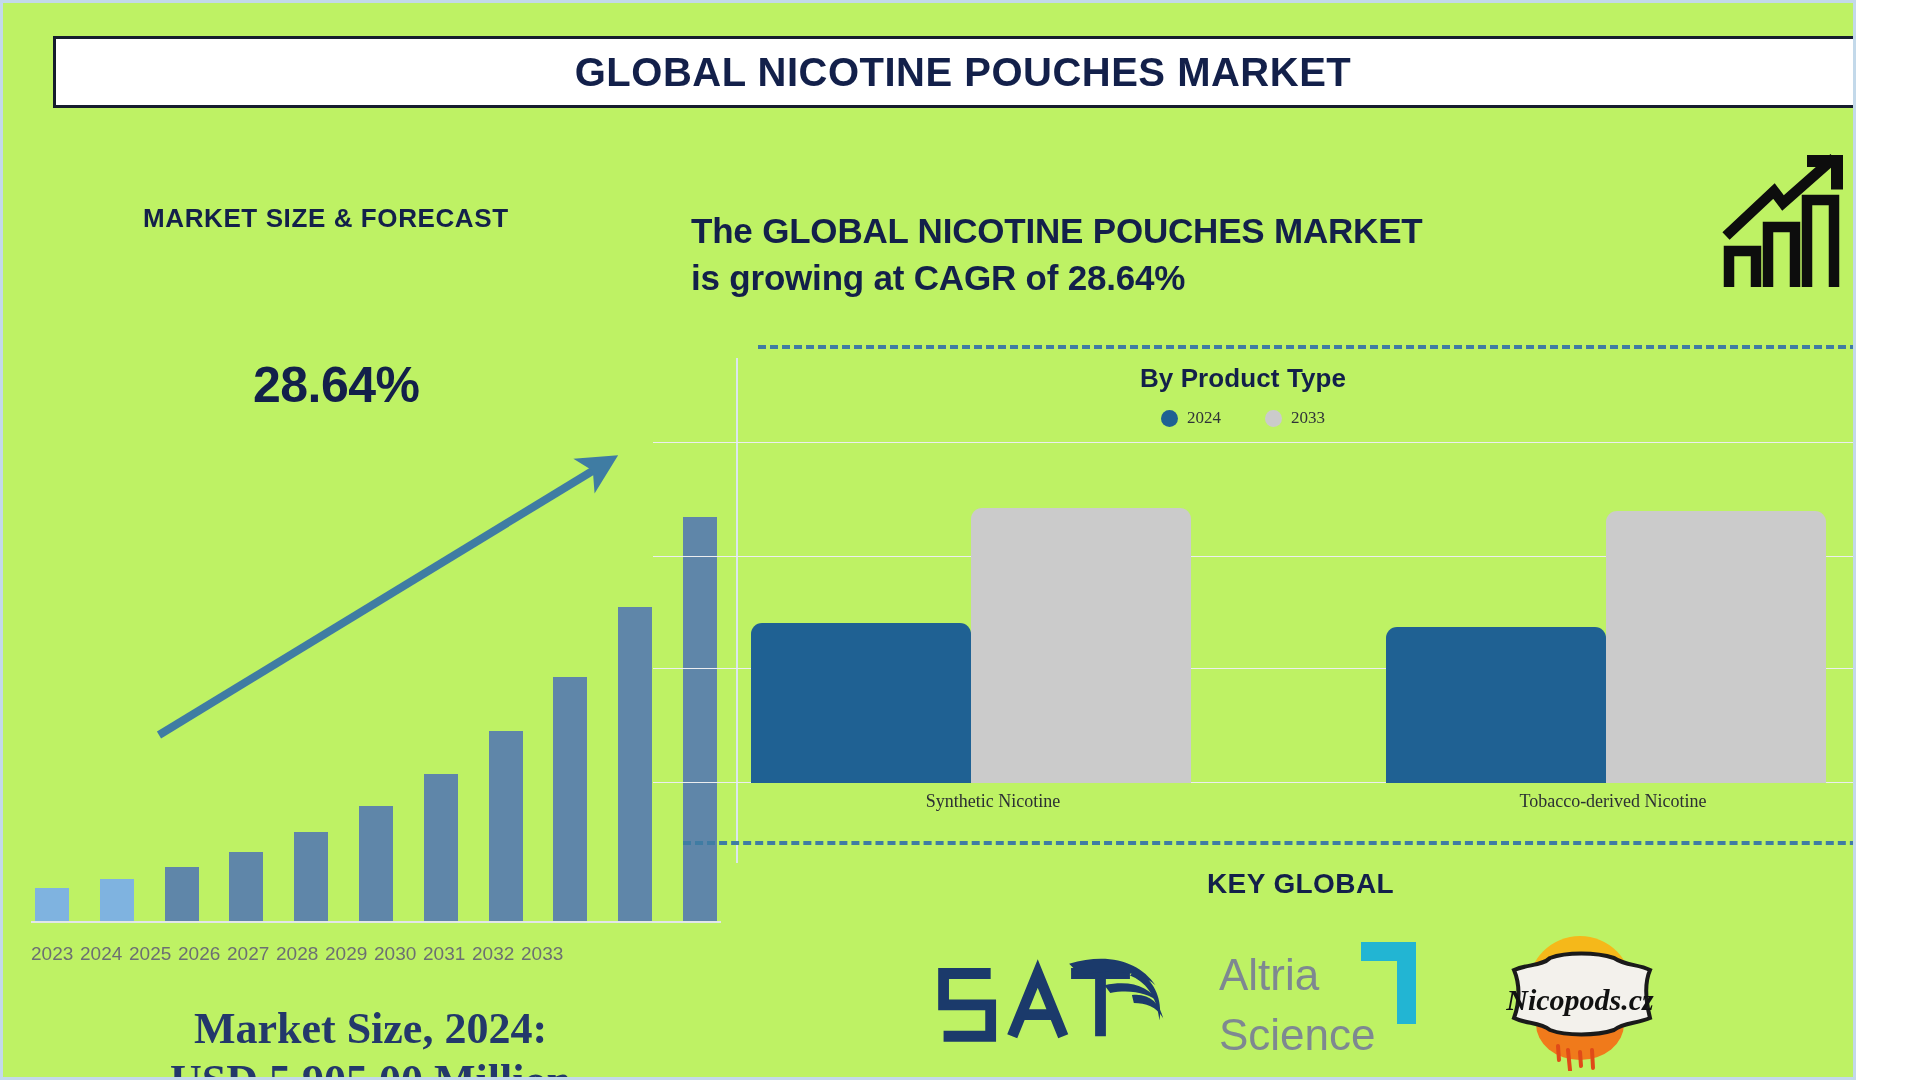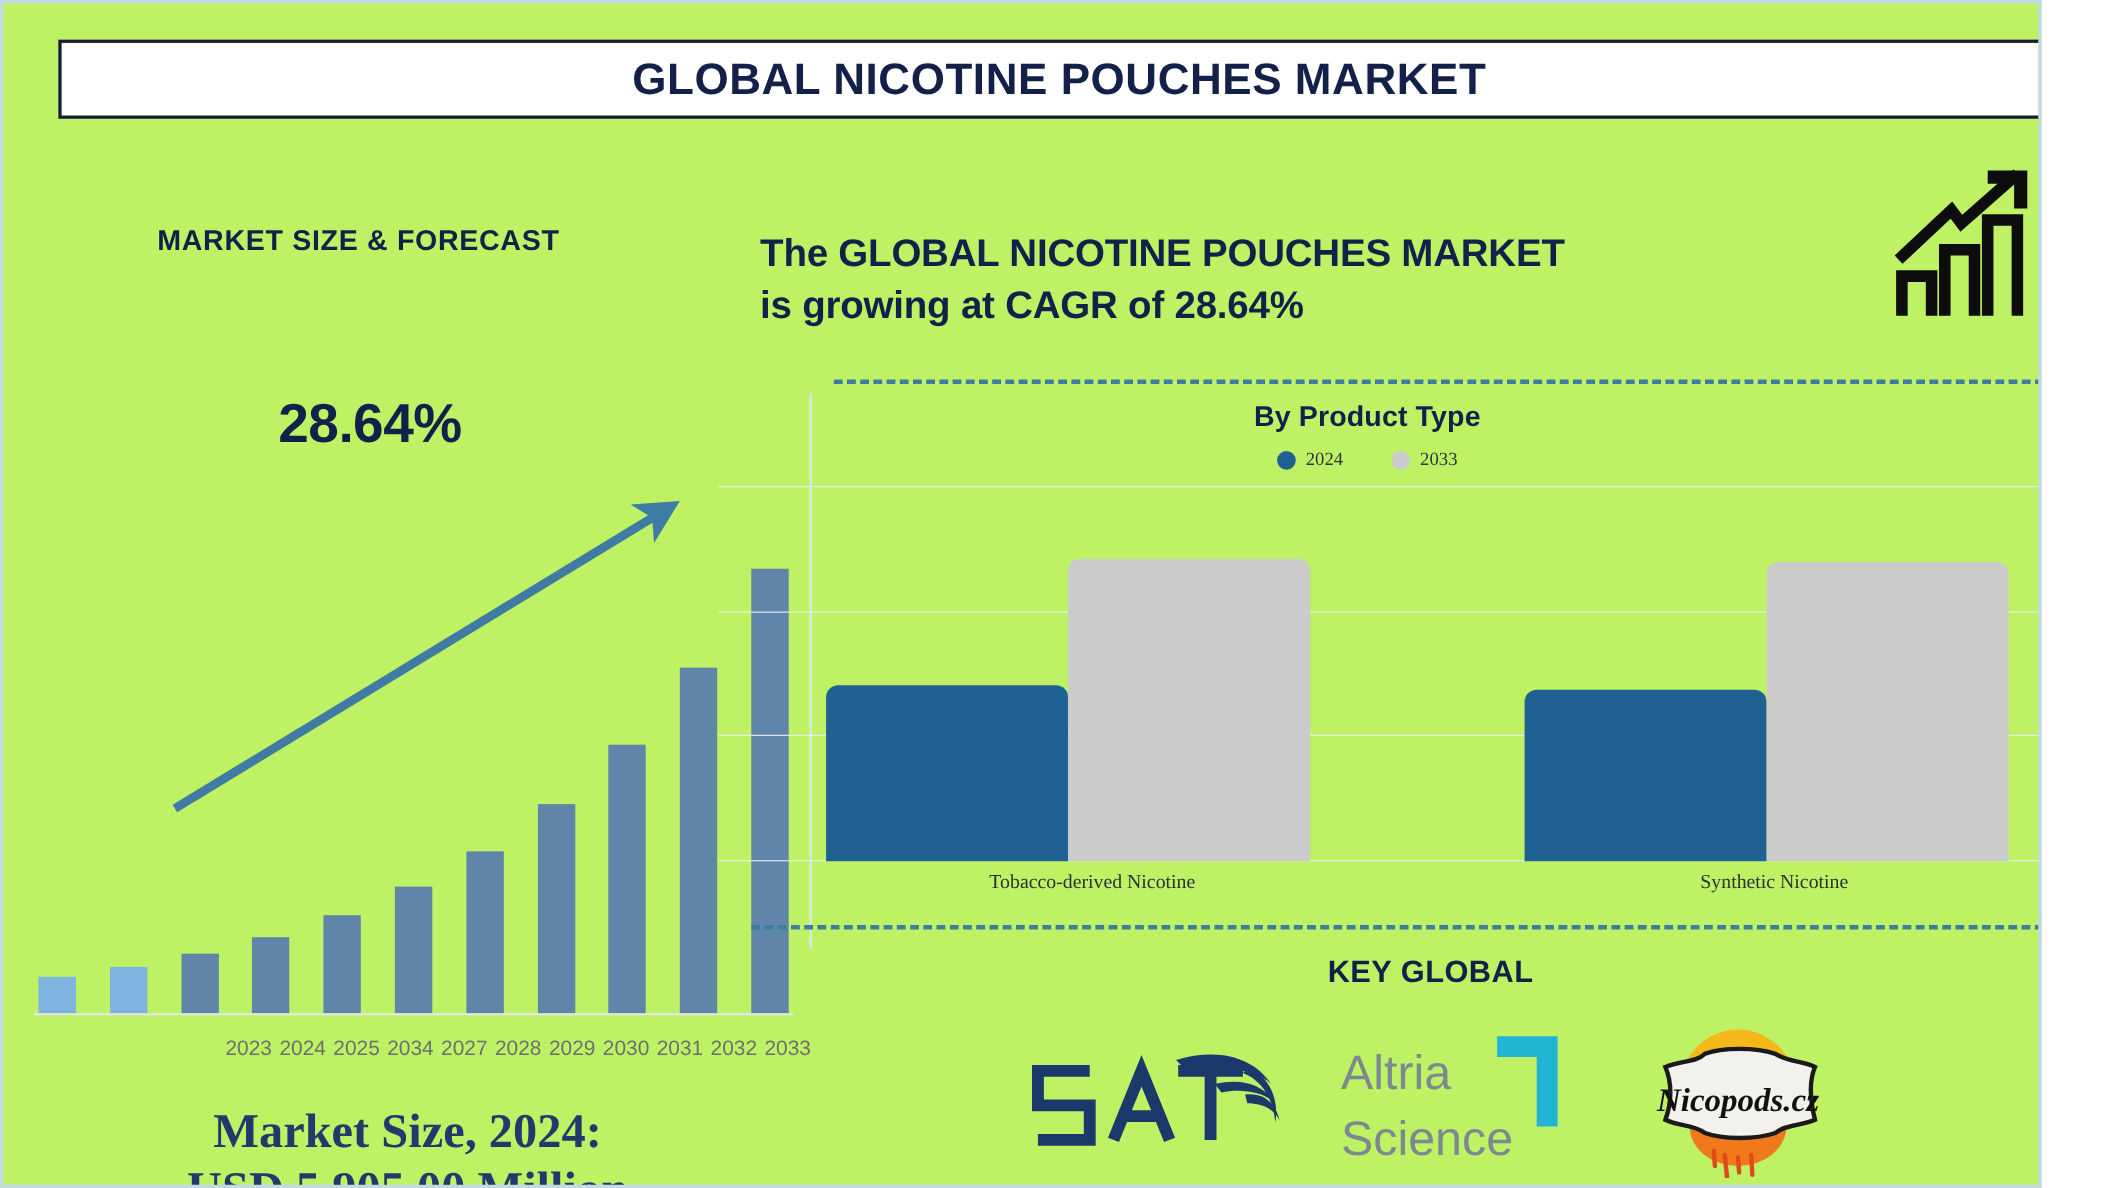--- a/index.html
+++ b/index.html
@@ -108,25 +108,25 @@
     height: 2px;
     background: #e2e6e9;
   }
   .fc-bar {
     width: 34px;
     background: #5f86a9;
   }
   .fc-bar.light { background: #7fb3e0; }
   .fc-labels {
     position: absolute;
-    left: 20px;
+    left: 4px;
     bottom: 18px;
     width: 690px;
     display: flex;
-    justify-content: flex-end;
+    justify-content: flex-start;
     padding: 0 4px;
     gap: 15px;
   }
   .fc-label {
     width: 34px;
     text-align: center;
     font-size: 19px;
     color: #6c6f72;
     font-family: "Liberation Sans", sans-serif;
     white-space: nowrap;
@@ -343,21 +343,21 @@
           <div class="fc-bar" style="height: 147.333px;"></div>
           <div class="fc-bar" style="height: 189.833px;"></div>
           <div class="fc-bar" style="height: 244.375px;"></div>
           <div class="fc-bar" style="height: 314.5px;"></div>
           <div class="fc-bar" style="height: 404.458px;"></div>
         </div>
       <div class="fc-labels" id="fc-labels">
           <div class="fc-label">2023</div>
           <div class="fc-label">2024</div>
           <div class="fc-label">2025</div>
-          <div class="fc-label">2034</div>
+          <div class="fc-label">2026</div>
           <div class="fc-label">2027</div>
           <div class="fc-label">2028</div>
           <div class="fc-label">2029</div>
           <div class="fc-label">2030</div>
           <div class="fc-label">2031</div>
           <div class="fc-label">2032</div>
           <div class="fc-label">2033</div>
         </div>
     </div>
 
@@ -414,22 +414,22 @@
             <div class="pt-bar" style="height: 275.4px; background: rgb(203, 203, 203);"></div>
           </div>
           <div class="pt-group">
             <div class="pt-bar" style="height: 156.4px; background: rgb(31, 97, 147);"></div>
             <div class="pt-bar" style="height: 272px; background: rgb(203, 203, 203);"></div>
           </div>
         </div>
     </div>
 
     <div class="pt-xlabels" id="pt-xlabels">
+        <div class="pt-xlabel">Synthetic Nicotine</div>
         <div class="pt-xlabel">Tobacco-derived Nicotine</div>
-        <div class="pt-xlabel">Synthetic Nicotine</div>
       </div>
 
     <div class="dash-rule mid"></div>
 
     <div class="key-players-title">KEY GLOBAL</div>
 
     <div class="logos">
 
       <div class="logo logo-bat">
         <svg viewBox="0 0 260 130" width="255" height="130">

